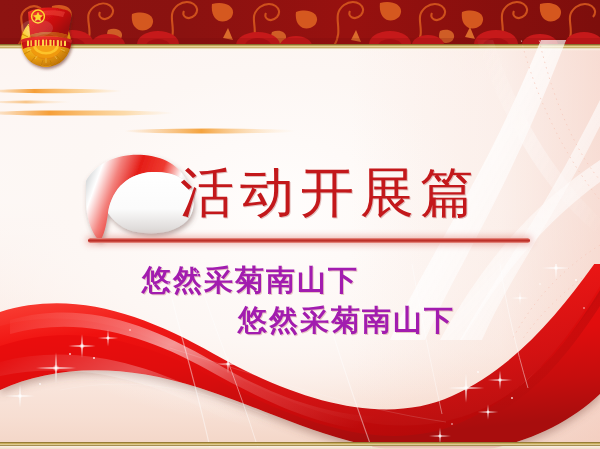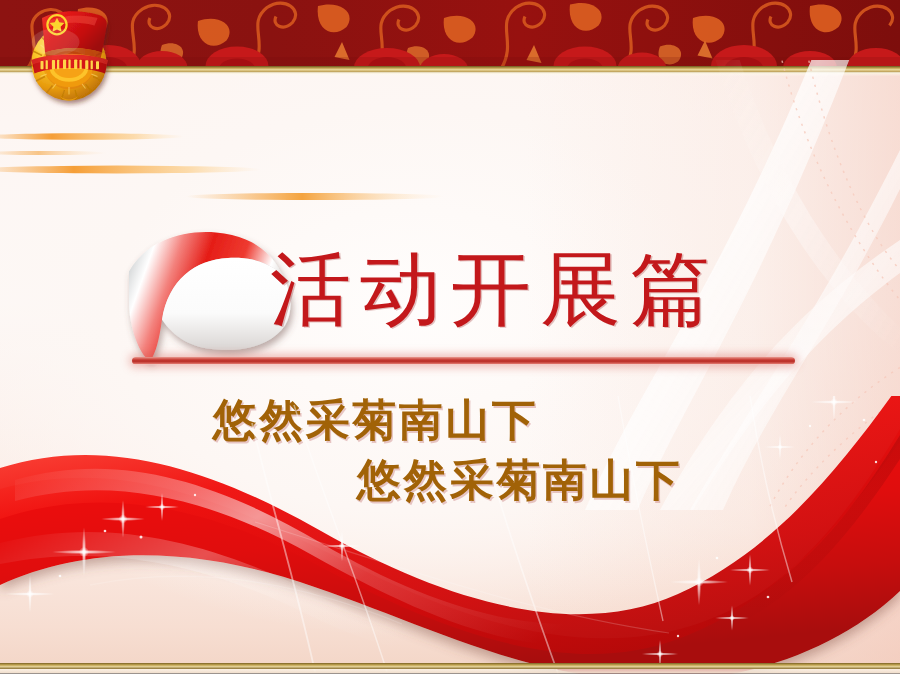--- a/index.html
+++ b/index.html
@@ -108,21 +108,21 @@
     text-shadow: 1px 1px 0 rgba(140,10,10,.25);
   }
   .sub-line {
     position: absolute;
     z-index: 14;
     font-family: "DejaVu Serif", "Liberation Serif", serif;
     font-weight: bold;
     font-size: 29px;
     line-height: 34px;
     letter-spacing: 2px;
-    color: #a16207;
+    color: #a21caf;
     white-space: nowrap;
     text-shadow: 1px 1px 0 rgba(150,12,12,.22);
   }
   .sub-1 { left: 142px; top: 263px; }
   .sub-2 { left: 238px; top: 303px; }
 
   
   .wave-wrap { position: absolute; left: 0; bottom: 0; width: 600px; height: 185px; z-index: 20; }
 
   

